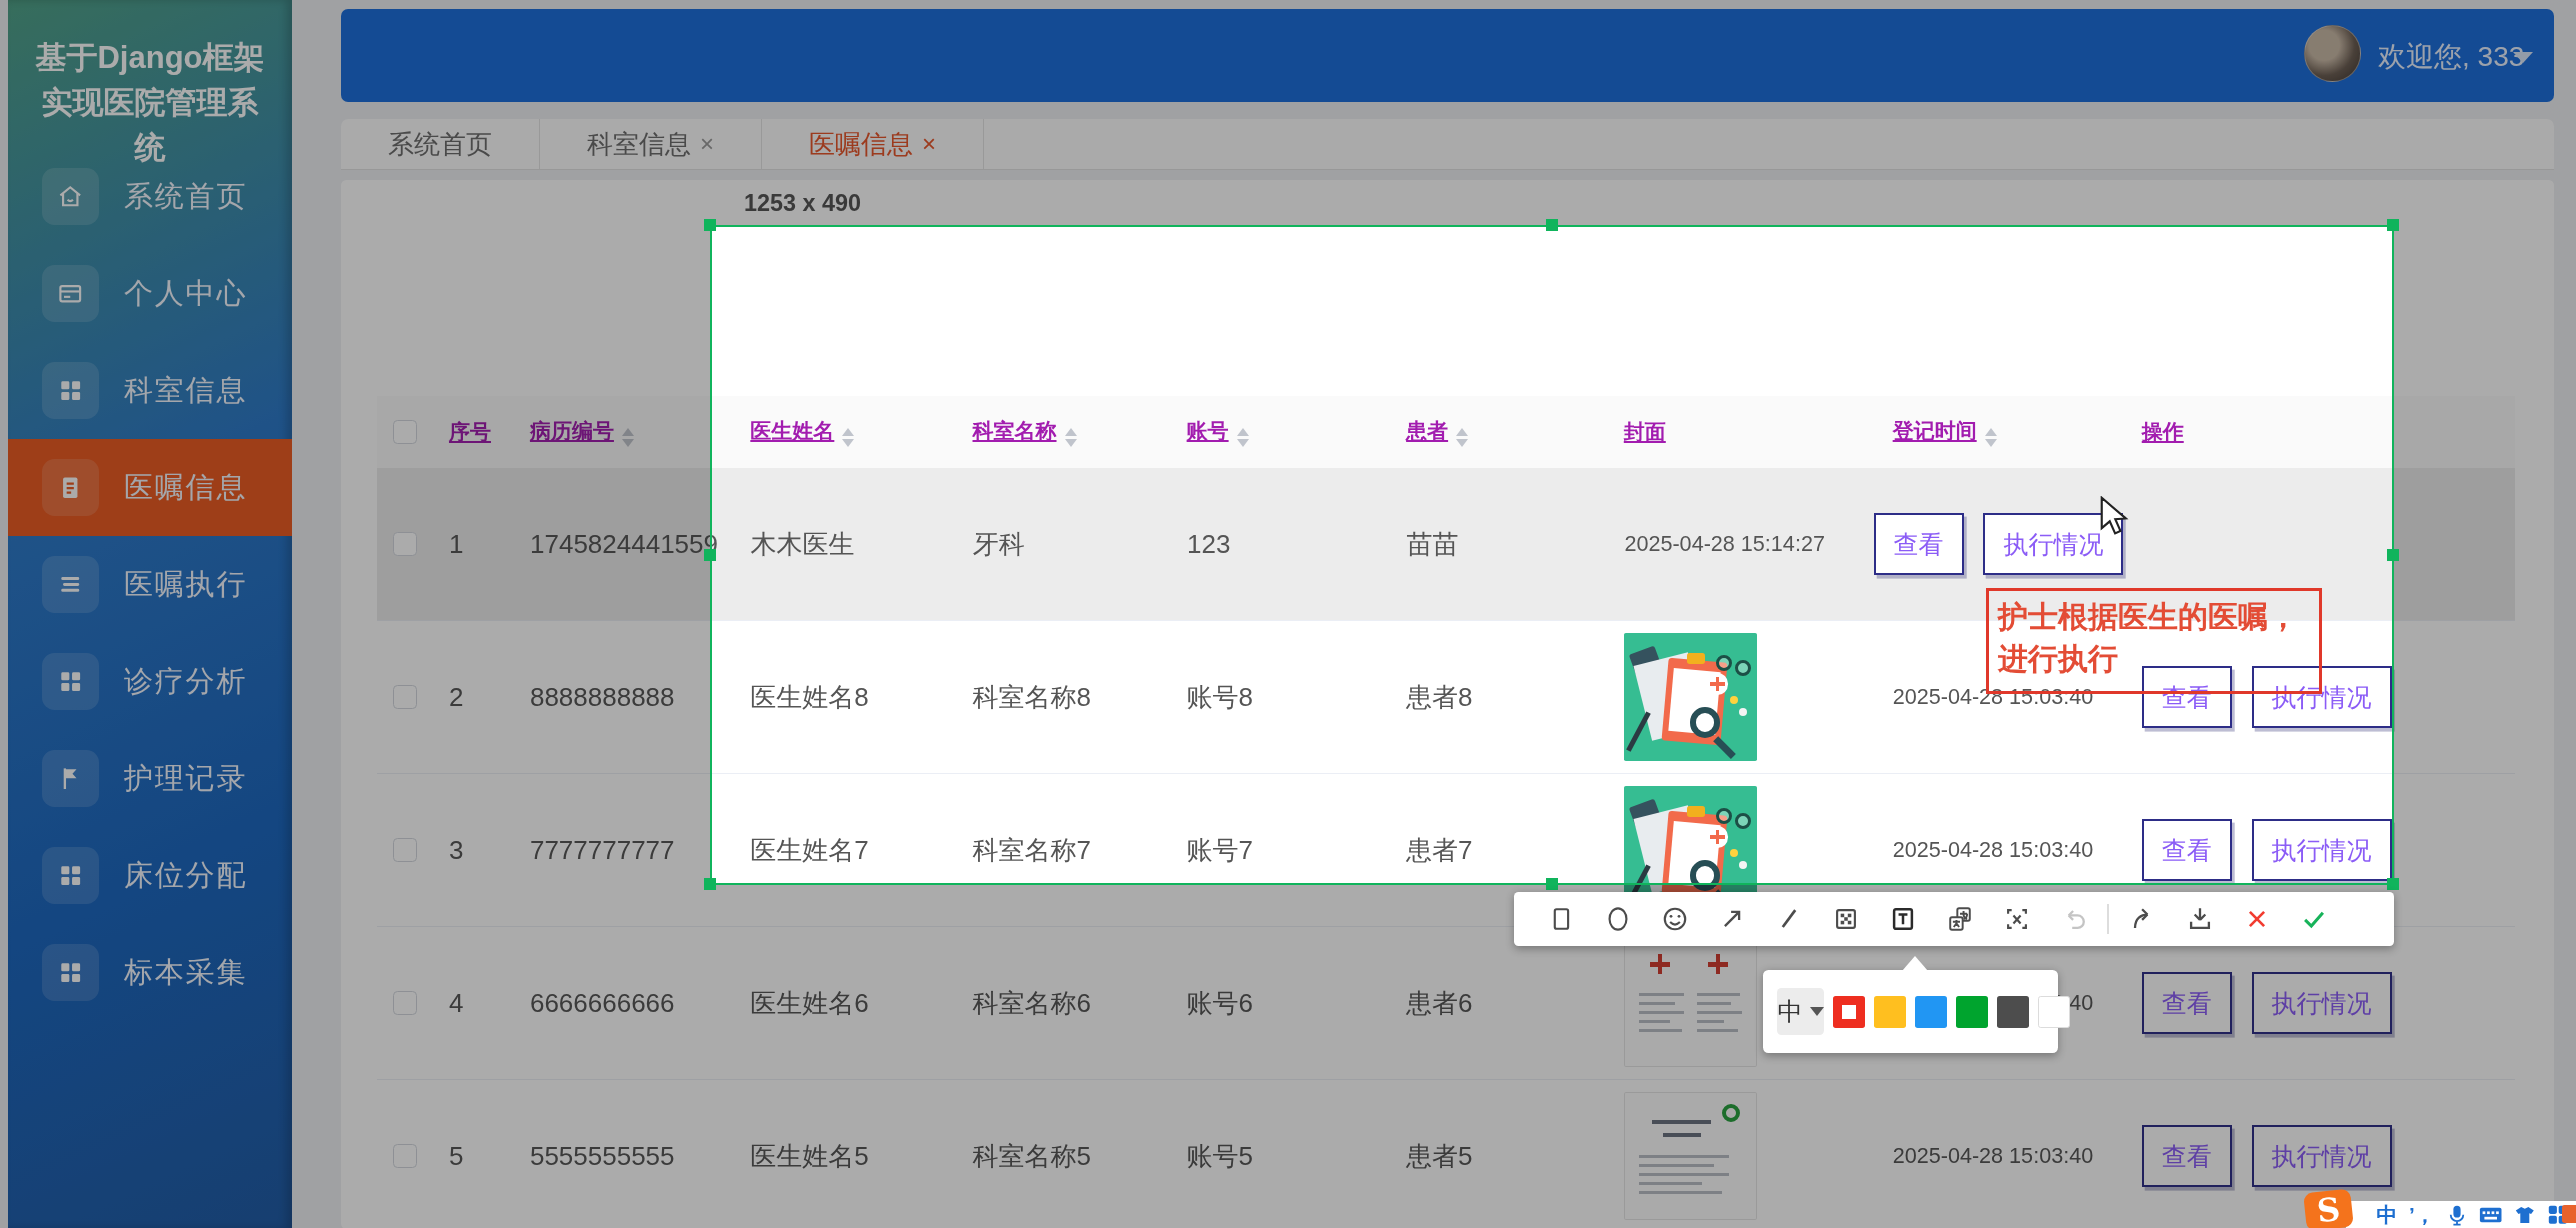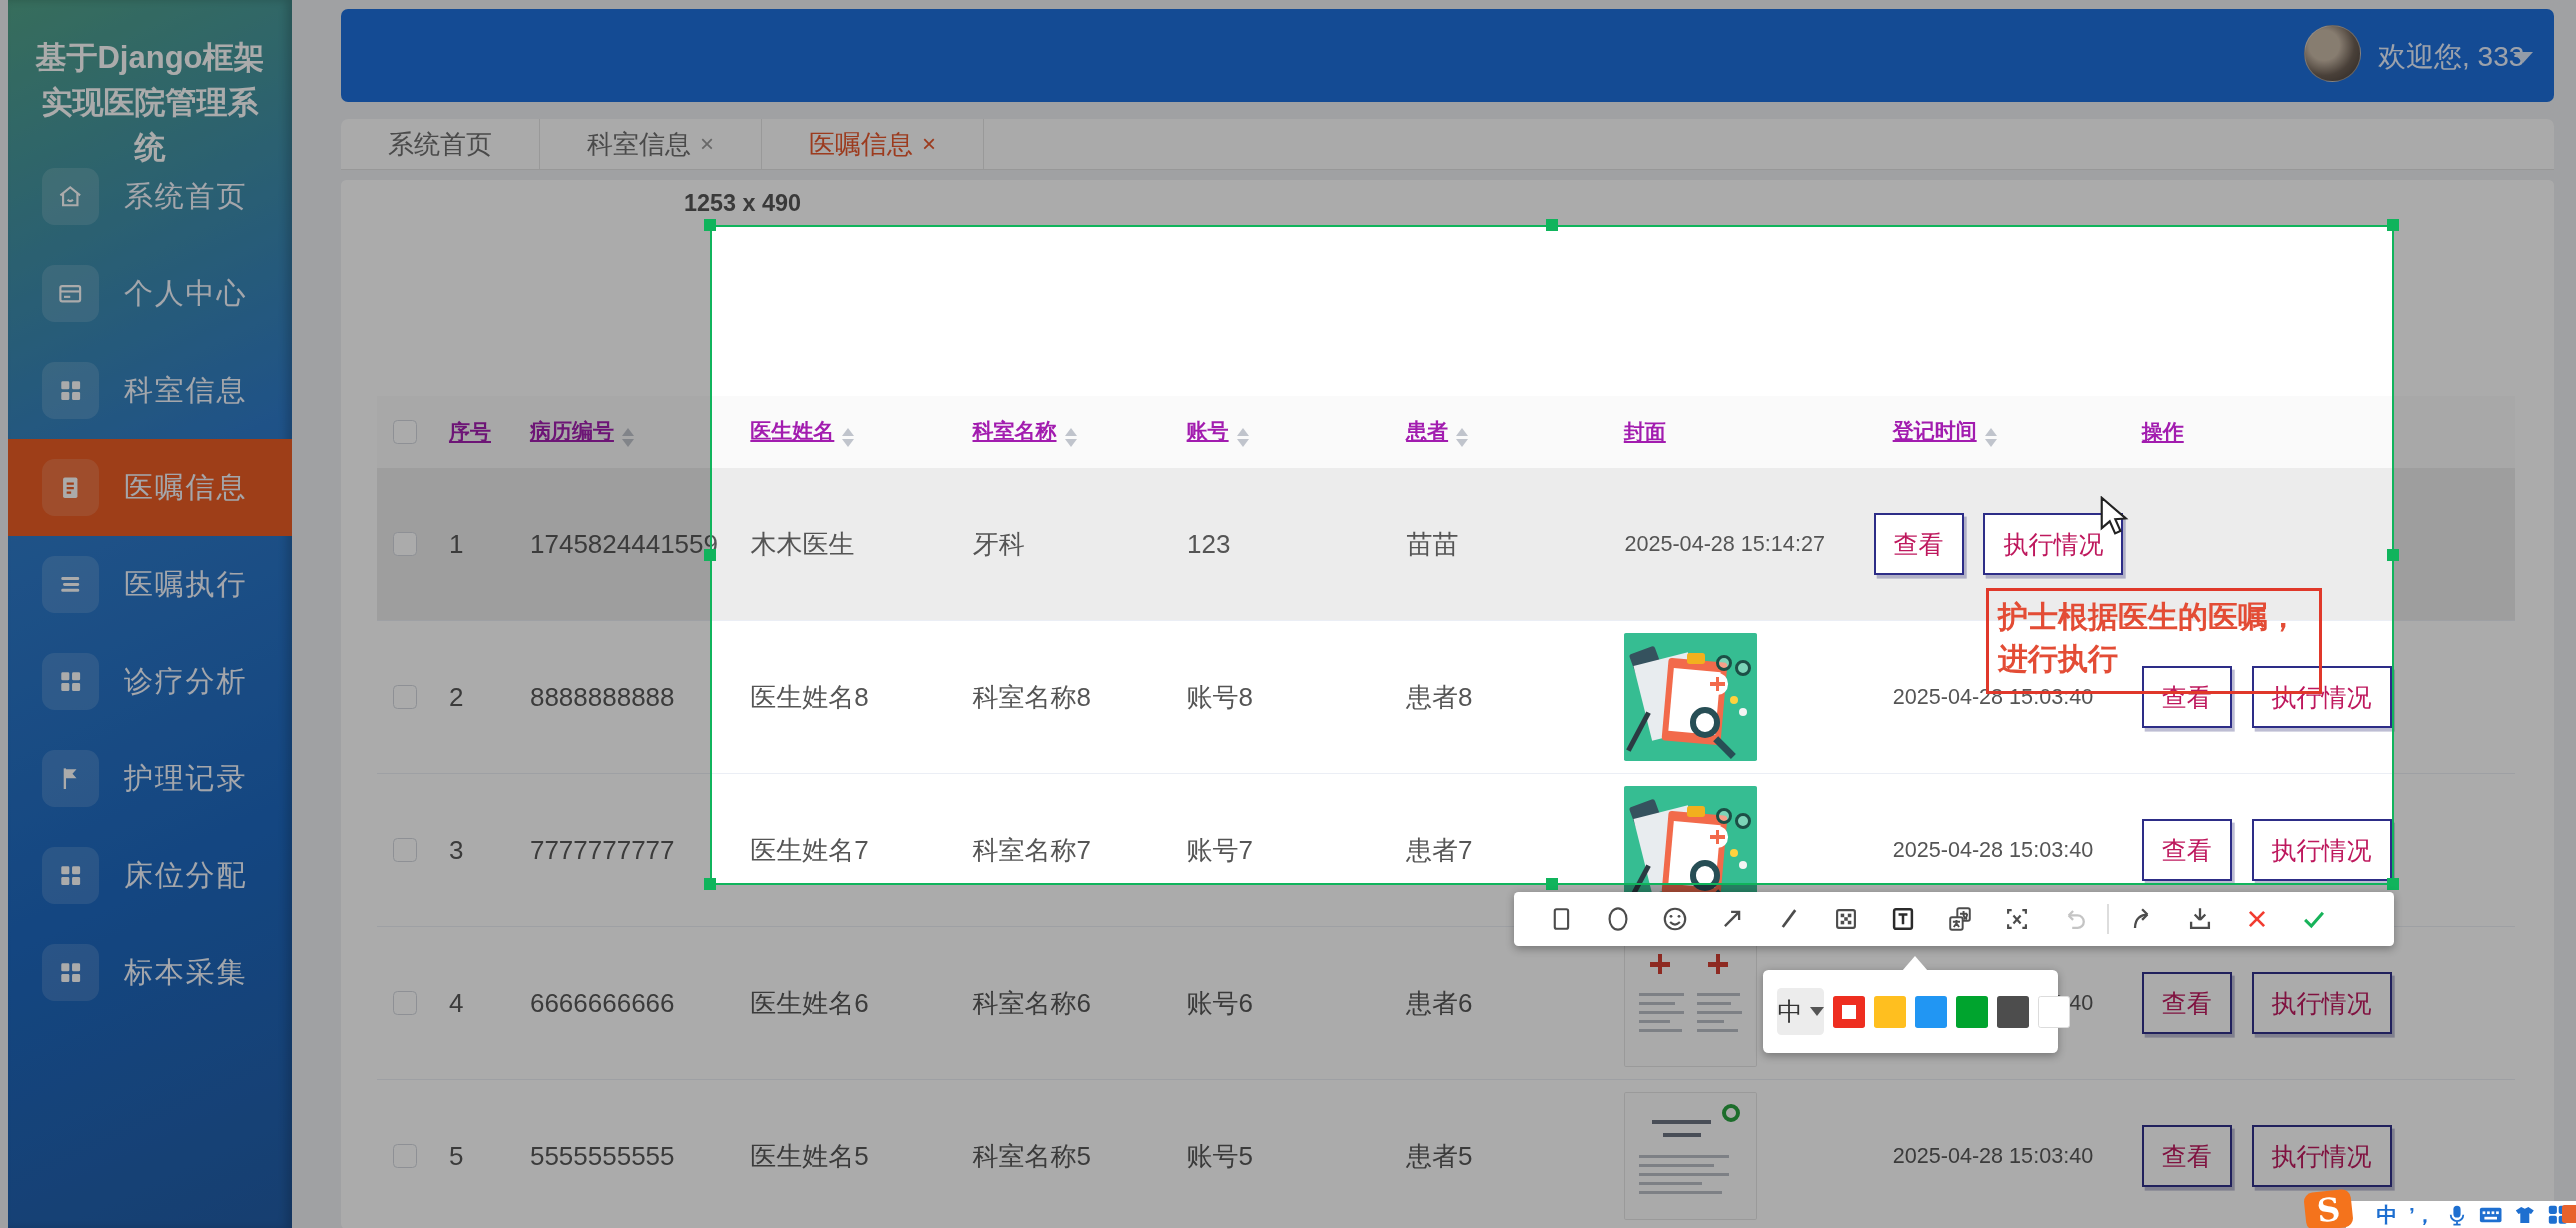--- a/index.html
+++ b/index.html
@@ -61,21 +61,21 @@
   .c-check{width:72px; padding-left:16px;} .c-idx{width:72px;} .c-rec{width:225px; padding-left:9px;}
   .c-doc{width:225px; padding-left:4.5px;} .c-dept{width:216px; padding-left:1.8px;} .c-acct{width:216px;}
   .c-pat{width:216px; padding-left:3.6px;} .c-cover{width:269px; padding-left:5.4px;}
   .c-time{width:251px; padding-left:5.4px;} .c-act{width:377px; padding-left:3.6px;}
   .chk { width:24px; height:24px; border:1.8px solid #d3d7de; border-radius:4.5px; background:#fff; }
   .sortcaret { display:inline-flex; flex-direction:column; margin-left:8px; vertical-align:1.8px; }
   .sortcaret i { width:0; height:0; border-left:6.3px solid transparent; border-right:6.3px solid transparent; display:block; }
   .sortcaret .up { border-bottom:8px solid #c0c4cc; margin-bottom:2.7px; }
   .sortcaret .dn { border-top:8px solid #c0c4cc; }
   .timecell { width:225px; font-size:21.6px; color:#555; line-height:1.8; word-break:break-all; }
-  .act-btn { display:inline-block; background:#fff; border:2.7px solid #2d2d87; color:#be185d;
+  .act-btn { display:inline-block; background:#fff; border:2.7px solid #2d2d87; color:#8b5cf6;
     font-size:25px; padding:12.6px 18px; margin-right:12.6px; cursor:pointer;
     box-shadow:2.7px 3.6px 0 rgba(35,35,110,0.3); font-family:inherit; }
 
   
   .cover { width:133px; height:128px; position:relative; overflow:hidden; border-radius:1.8px; }
   .cover.resume { background:#fff; border:0.9px solid #ececec; }
   .cover.resume .rc1 { position:absolute; right:-10.8px; top:-20px; width:75px; height:75px; border-radius:50%; background:#9fc0f0; }
   .cover.resume .rc2 { position:absolute; left:63px; top:47px; width:30.5px; height:30.5px; border-radius:50%; background:#b9cdf4; }
   .cover.resume .rc3 { position:absolute; right:-7.2px; bottom:-25px; width:75px; height:75px; border-radius:50%; background:#ccdcf7; }
   .cover.resume .rtitle { position:absolute; left:12.6px; top:23.4px; font-size:12.6px; color:#555; letter-spacing:1.8px; }
@@ -103,21 +103,21 @@
   .cover.doc .cross:after { content:""; position:absolute; left:0; top:8px; width:20px; height:4.5px; background:#d43c2f; }
   .cover.doc .dlines b { display:block; height:2.7px; background:#b9bec6; margin-top:6.3px; }
   .cover.doc .badge { position:absolute; left:97px; top:10.8px; width:18px; height:18px; border:4.5px solid #27a13d; border-radius:50%; }
   .cover.doc .hline { position:absolute; height:3.6px; background:#6b7280; }
 
   
   .dim { position:absolute; background:rgba(10,10,10,0.34); z-index:10; }
   .sel { position:absolute; left:710px; top:225px; width:1684px; height:660px;
     border:2.7px solid #10b45c; z-index:11; }
   .hd { position:absolute; width:11.7px; height:11.7px; background:#10b45c; z-index:12; }
-  .size-label { position:absolute; left:684px; top:190px; font-size:23.4px; color:#3a3a3a; z-index:12; font-weight:600; }
+  .size-label { position:absolute; left:744px; top:190px; font-size:23.4px; color:#3a3a3a; z-index:12; font-weight:600; }
 
   .red-box { position:absolute; left:1986px; top:588px; width:336px; height:106px;
     border:3.6px solid #e0382a; color:#e34c35; font-size:30px; line-height:1.4;
     padding:5.4px 9px; z-index:12; font-weight:600; }
 
   .anno-toolbar { position:absolute; left:1514px; top:892px; width:880px; height:54px;
     background:#fff; border-radius:4.5px; box-shadow:0 2.7px 9px rgba(0,0,0,0.3);
     display:flex; align-items:center; padding:0 18px; z-index:13; }
   .tool { width:57px; height:54px; display:flex; align-items:center; justify-content:center; cursor:pointer; }
   .tool-sep { width:1.8px; height:30.5px; background:#ddd; margin:0 5.4px; }

